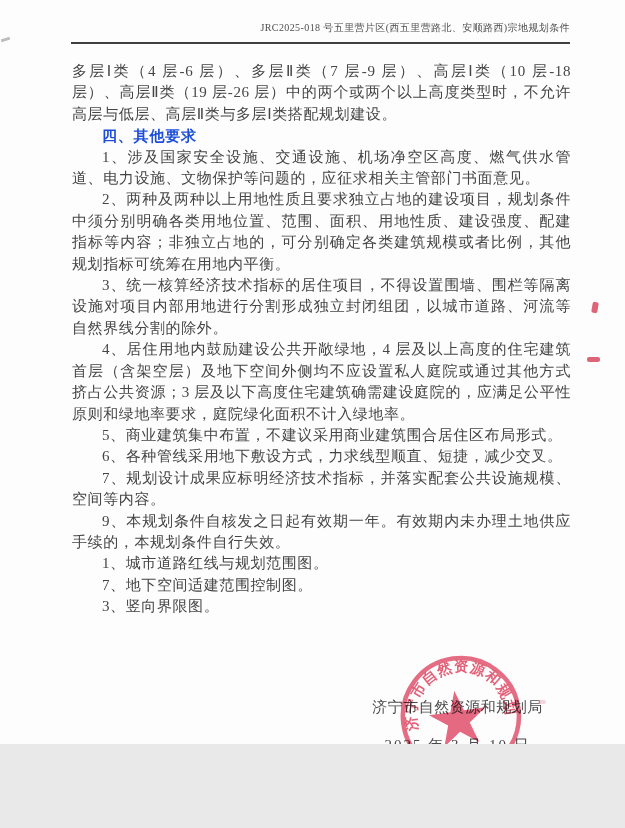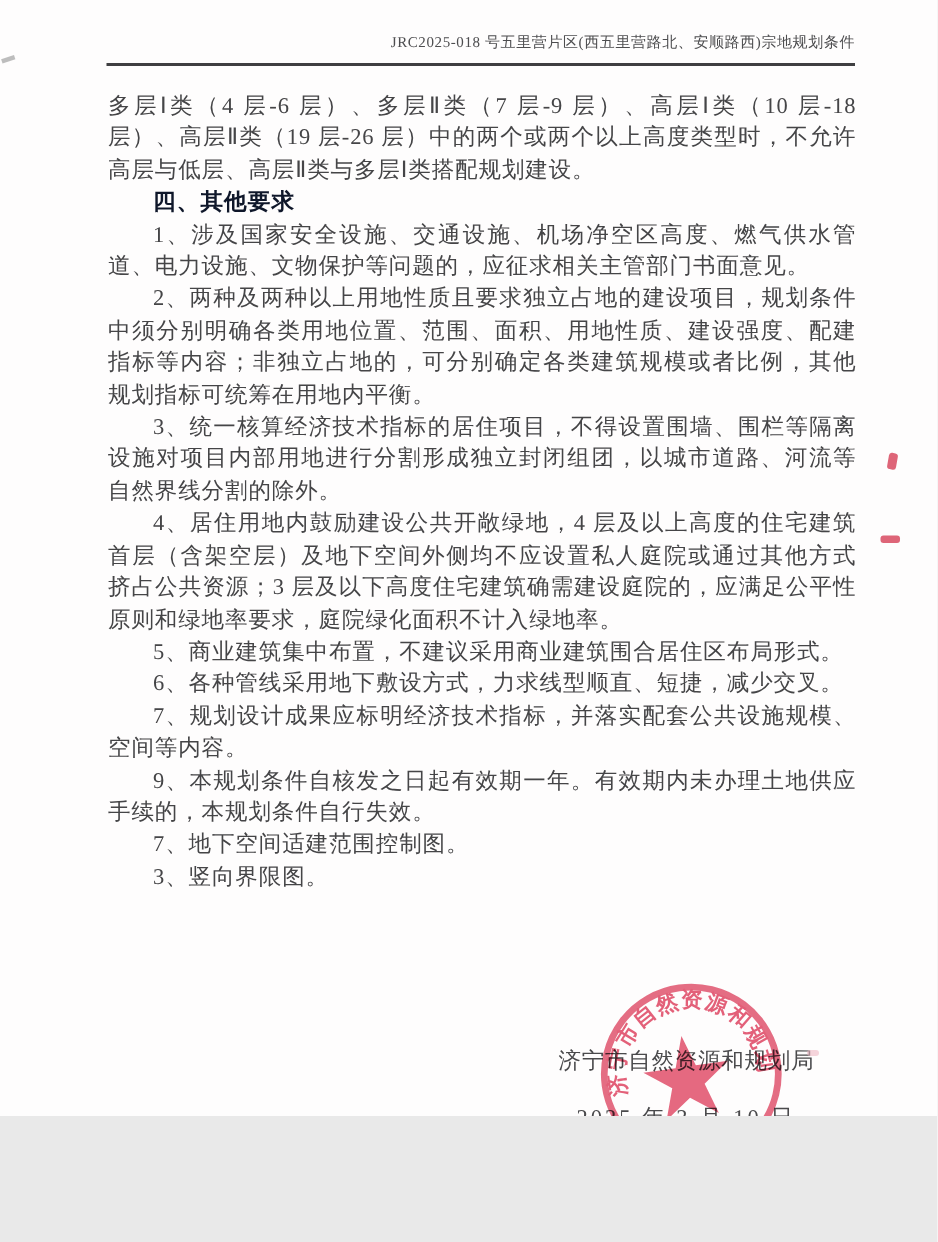--- a/index.html
+++ b/index.html
@@ -17,22 +17,22 @@
     background:#3f3f41;
   }
   .content {
     position:absolute; top:61px; left:72px; width:499px;
     font-size:15px; line-height:21.4px; color:#454547;
     text-align:justify; letter-spacing:0.6px;
   }
   .content p { margin:0; text-indent:2em; }
   .content p.no-indent { text-indent:0; }
   .sec-heading {
-    font-family:Liberation Mono, monospace; font-weight:bold;
-    color:#0f172a; text-indent:2em; font-size:15px; letter-spacing:0.8px;
+    font-family:Liberation Sans, sans-serif; font-weight:bold;
+    color:#1d4ed8; text-indent:2em; font-size:15px; letter-spacing:0.8px;
   }
   .signature {
     position:absolute; left:340px; top:698px; width:235px;
     text-align:center; color:#4a4a4c;
   }
   .sig-authority { font-size:15px; letter-spacing:0.5px; }
   .sig-date { margin-top:19px; font-size:15px; letter-spacing:2px; }
   .seal {
     position:absolute; left:396px; top:652px; width:130px; height:130px;
     transform:rotate(-8deg); opacity:0.9; mix-blend-mode:multiply;
@@ -79,20 +79,21 @@
     <p>1、涉及国家安全设施、交通设施、机场净空区高度、燃气供水管道、电力设施、文物保护等问题的，应征求相关主管部门书面意见。</p>
     <p>2、两种及两种以上用地性质且要求独立占地的建设项目，规划条件中须分别明确各类用地位置、范围、面积、用地性质、建设强度、配建指标等内容；非独立占地的，可分别确定各类建筑规模或者比例，其他规划指标可统筹在用地内平衡。</p>
     <p>3、统一核算经济技术指标的居住项目，不得设置围墙、围栏等隔离设施对项目内部用地进行分割形成独立封闭组团，以城市道路、河流等自然界线分割的除外。</p>
     <p>4、居住用地内鼓励建设公共开敞绿地，4 层及以上高度的住宅建筑首层（含架空层）及地下空间外侧均不应设置私人庭院或通过其他方式挤占公共资源；3 层及以下高度住宅建筑确需建设庭院的，应满足公平性原则和绿地率要求，庭院绿化面积不计入绿地率。</p>
     <p>5、商业建筑集中布置，不建议采用商业建筑围合居住区布局形式。</p>
     <p>6、各种管线采用地下敷设方式，力求线型顺直、短捷，减少交叉。</p>
     <p>7、规划设计成果应标明经济技术指标，并落实配套公共设施规模、空间等内容。</p>
     <p>9、本规划条件自核发之日起有效期一年。有效期内未办理土地供应手续的，本规划条件自行失效。</p>
 
 
+    <p>1、城市道路红线与规划范围图。</p>
     <p>7、地下空间适建范围控制图。</p>
     <p>3、竖向界限图。</p>
   </div>
 
   <div class="signature">
     <div class="sig-authority">济宁市自然资源和规划局</div>
     <div class="sig-date">2025 年 3 月 10 日</div>
   </div>
 
   <svg class="seal" viewBox="0 0 130 130">

